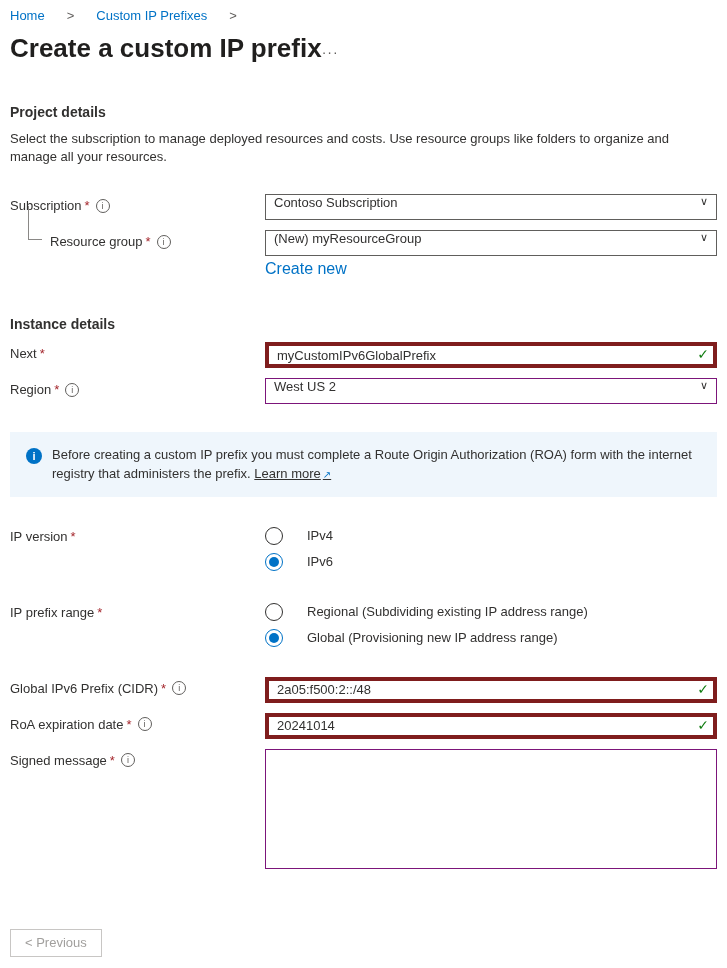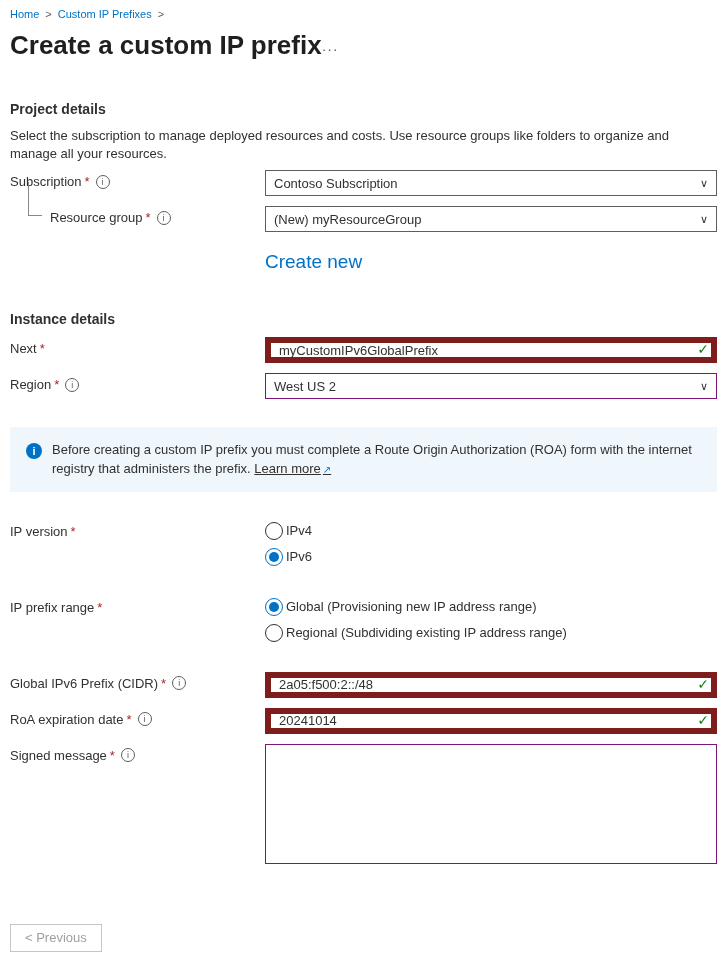--- a/index.html
+++ b/index.html
@@ -9,24 +9,24 @@
   }
   body {
     font-family: "Segoe UI", -apple-system, sans-serif;
     font-size: 13px;
     color: #323130;
     background: #ffffff;
     width: 727px;
     padding: 8px 10px 12px 10px;
   }
   .breadcrumb {
-    font-size: 11px;
-    display: flex;
-    align-items: center;
-    gap: 6px;
+    font-size: 13px;
+    display: flex;
+    align-items: center;
+    gap: 22px;
     margin-bottom: 10px;
   }
   .breadcrumb a {
     color: #0072c6;
     text-decoration: none;
   }
   .breadcrumb .sep {
     color: #605e5c;
   }
   .title-row {
@@ -45,21 +45,21 @@
     letter-spacing: 1px;
   }
   h2.section {
     font-size: 14px;
     font-weight: 700;
     margin-bottom: 10px;
   }
   p.section-desc {
     font-size: 13px;
     color: #323130;
-    margin-bottom: 7px;
+    margin-bottom: 28px;
     line-height: 1.4;
   }
   .form-row {
     display: flex;
     align-items: flex-start;
     margin-bottom: 10px;
   }
   .label-col {
     width: 255px;
     flex: 0 0 255px;
@@ -102,33 +102,33 @@
     flex: 1;
   }
   .select-box, .text-input {
     width: 100%;
     height: 26px;
     border: 1px solid #605e5c;
     background: #ffffff;
     padding: 0 8px;
     font-size: 13px;
     display: flex;
-    align-items: center;
+    align-items: flex-start;
     justify-content: space-between;
     color: #323130;
   }
   .select-box .chev {
     font-size: 11px;
     color: #323130;
   }
   .text-input {
     font-family: inherit;
     outline: none;
   }
-  input.text-input { border: 6px solid #7f1d1d; }
+  input.text-input { border: 4px solid #7f1d1d; }
   .validated {
     border-color: #7c157a;
   }
   .validated-wrap {
     position: relative;
   }
   .validated-wrap .check {
     position: absolute;
     right: 8px;
     top: 4px;
@@ -136,24 +136,24 @@
     font-size: 14px;
   }
   textarea.text-input {
     height: 120px;
     padding: 6px 8px;
     resize: none;
     border-color: #7c157a;
   }
   .sub-link {
     color: #0072c6;
-    font-size: 19px;
+    font-size: 16px;
     text-decoration: none;
     display: inline-block;
-    margin-top: 19px;
+    margin-top: 4px;
   }
   .info-box {
     background: #eff6fc;
     border: 0;
     padding: 14px 16px 14px 16px;
     display: flex;
     gap: 10px;
     margin: 28px 0 28px 0;
     font-size: 13px;
     line-height: 1.4;
@@ -178,21 +178,21 @@
   }
   .ext-icon {
     font-size: 10px;
     margin-left: 2px;
     color: #0072c6;
   }
   .radio-group { padding-top: 2px; }
   .radio-row {
     display: flex;
     align-items: center;
-    gap: 3px;
+    gap: 24px;
     margin-bottom: 8px;
     font-size: 13px;
   }
   .radio {
     width: 18px;
     height: 18px;
     border: 1px solid #323130;
     border-radius: 50%;
     display: inline-flex;
     align-items: center;
@@ -337,26 +337,26 @@
   </div>
 </div>
 
 <div class="form-row" style="margin-bottom:22px;">
   <div class="label-col">
     <span>IP prefix range</span>
     <span class="req">*</span>
   </div>
   <div class="input-col radio-group">
     <div class="radio-row">
+      <span class="radio"></span>
+      <span>Regional (Subdividing existing IP address range)</span>
+    </div>
+    <div class="radio-row">
       <span class="radio selected"></span>
       <span>Global (Provisioning new IP address range)</span>
-    </div>
-    <div class="radio-row">
-      <span class="radio"></span>
-      <span>Regional (Subdividing existing IP address range)</span>
     </div>
   </div>
 </div>
 
 <div class="form-row">
   <div class="label-col">
     <span>Global IPv6 Prefix (CIDR)</span>
     <span class="req">*</span>
     <span class="info-icon">i</span>
   </div>

